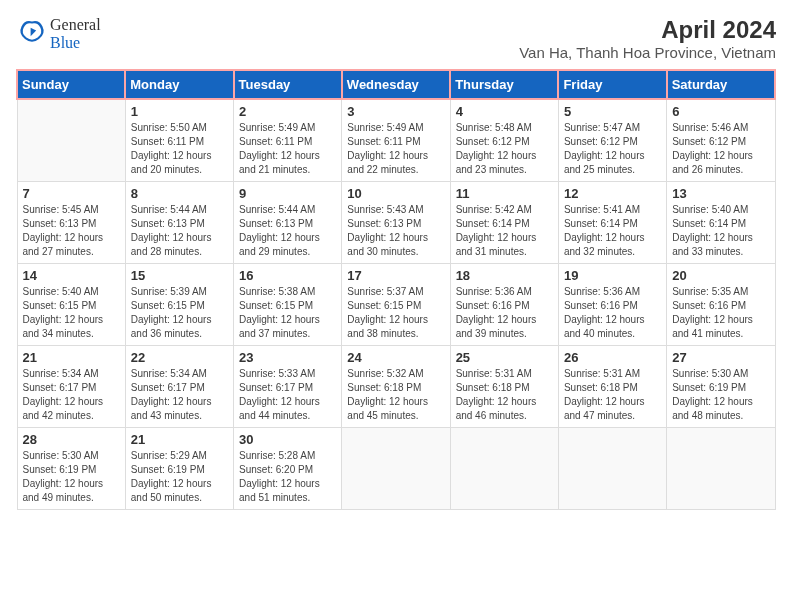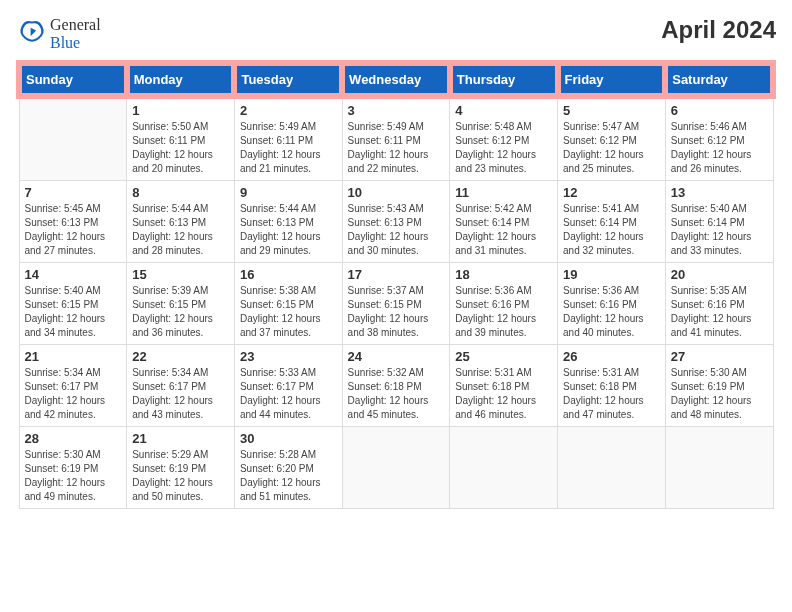--- a/index.html
+++ b/index.html
@@ -44,21 +44,21 @@
       width: 100%;
       border-collapse: collapse;
       border: 1px solid #ccc;
     }
     .calendar th {
       background-color: #1565c0;
       color: #fff;
       font-size: 13px;
       padding: 6px 4px;
       text-align: left;
-      border: 6px solid #fca5a5;
+      border: 2px solid #fca5a5;
     }
     .calendar td {
       vertical-align: top;
       border: 1px solid #ddd;
       padding: 4px 5px;
       font-size: 10.5px;
       color: #333;
       height: 80px;
       width: calc(100%/7);
     }
@@ -88,20 +88,21 @@
         <path d="M18 14 L26 18 L18 26 Z" fill="#1565c0"></path>
       </svg>
     </div>
     <div style="margin-left:4px;">
       <span class="logo-general">General</span><br>
       <span class="logo-blue">Blue</span>
     </div>
   </div>
   <div class="title-block">
     <div class="month-title">April 2024</div>
+    <div class="location">Van Ha, Thanh Hoa Province, Vietnam</div>
   </div>
 </div>
 
 <table class="calendar">
   <thead>
     <tr>
     <th>Sunday</th>
         <th>Monday</th>
         <th>Tuesday</th>
         <th>Wednesday</th>

